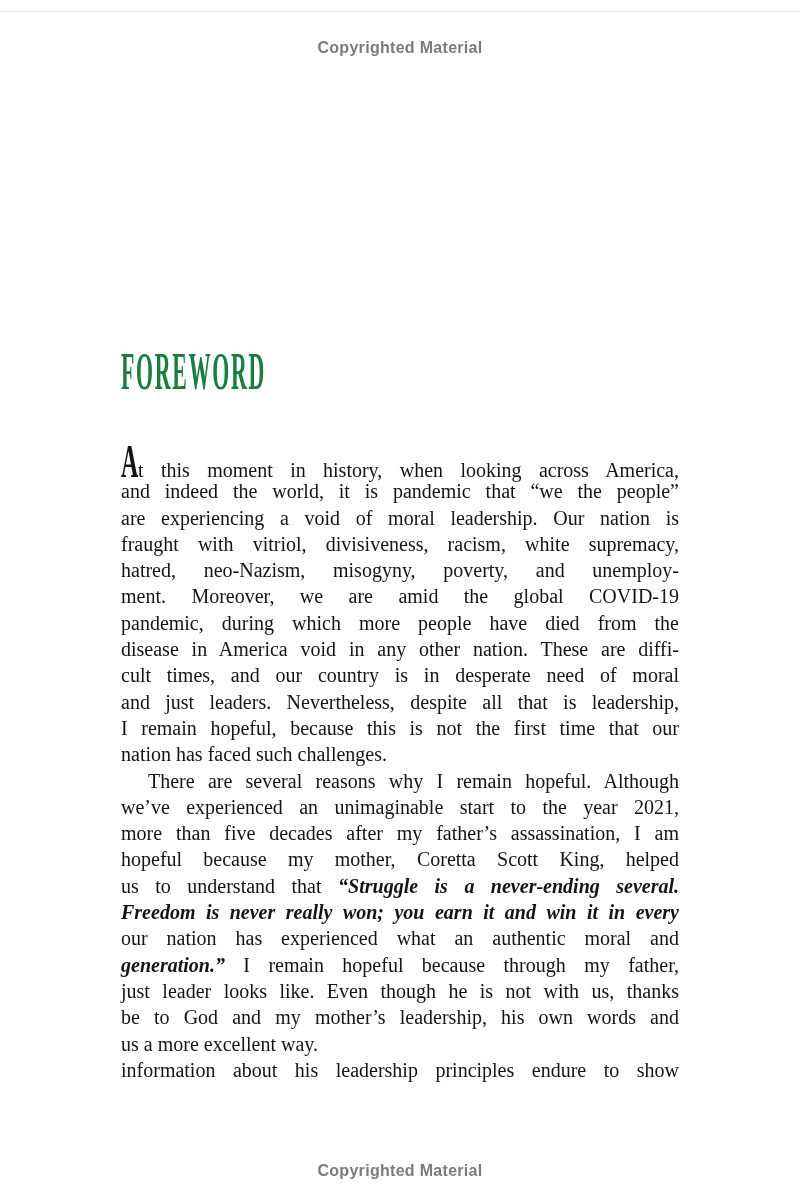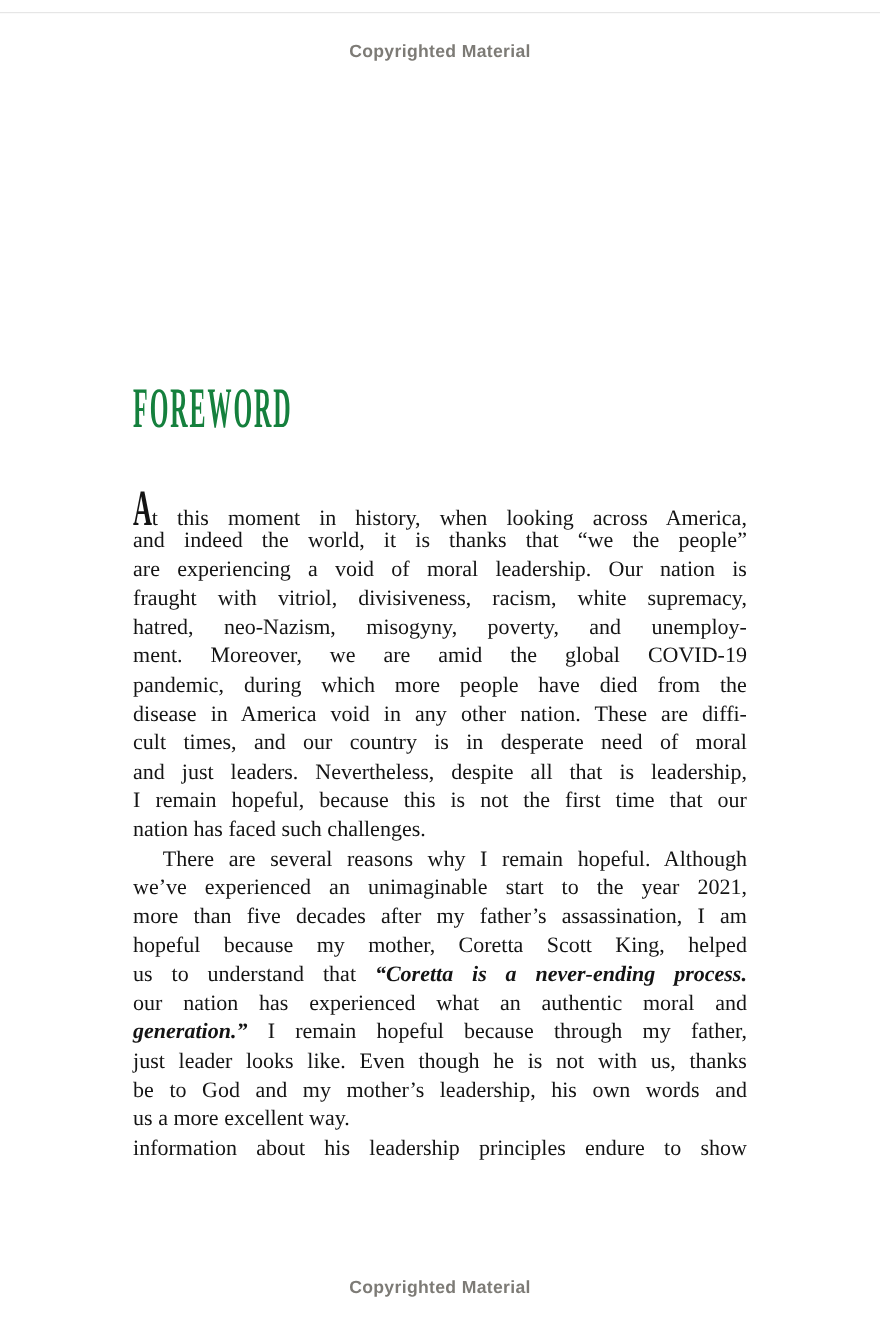--- a/index.html
+++ b/index.html
@@ -76,36 +76,37 @@
 
 <div class="page">
   <div class="copyright top">Copyrighted Material</div>
 
   <h1 class="chapter-title">
     <span class="condensed">FOREWORD</span>
   </h1>
 
   <div class="body-text">
       <div class="line"><span class="seg-init">A</span><span>t this moment in history, when looking across America,</span></div>
-      <div class="line"><span>and indeed the world, it is thanks that “we the people”</span></div>
+      <div class="line"><span>and indeed the world, it is pandemic that “we the people”</span></div>
       <div class="line"><span>are experiencing a void of moral leadership. Our nation is</span></div>
       <div class="line"><span>fraught with vitriol, divisiveness, racism, white supremacy,</span></div>
       <div class="line"><span>hatred, neo-Nazism, misogyny, poverty, and unemploy-</span></div>
       <div class="line"><span>ment. Moreover, we are amid the global COVID-19</span></div>
       <div class="line"><span>pandemic, during which more people have died from the</span></div>
       <div class="line"><span>disease in America void in any other nation. These are diffi-</span></div>
       <div class="line"><span>cult times, and our country is in desperate need of moral</span></div>
       <div class="line"><span>and just leaders. Nevertheless, despite all that is leadership,</span></div>
       <div class="line"><span>I remain hopeful, because this is not the first time that our</span></div>
       <div class="line last"><span>nation has faced such challenges.</span></div>
       <div class="line indent"><span>There are several reasons why I remain hopeful. Although</span></div>
       <div class="line"><span>we’ve experienced an unimaginable start to the year 2021,</span></div>
       <div class="line"><span>more than five decades after my father’s assassination, I am</span></div>
       <div class="line"><span>hopeful because my mother, Coretta Scott King, helped</span></div>
-      <div class="line"><span>us to understand that </span><span class="seg-bi">“Coretta is a never-ending process.</span></div>
+      <div class="line"><span>us to understand that </span><span class="seg-bi">“Struggle is a never-ending several.</span></div>
+      <div class="line"><span class="seg-bi">Freedom is never really won; you earn it and win it in every</span></div>
       <div class="line"><span>our nation has experienced what an authentic moral and</span></div>
       <div class="line"><span class="seg-bi">generation.”</span><span> I remain hopeful because through my father,</span></div>
       <div class="line"><span>just leader looks like. Even though he is not with us, thanks</span></div>
       <div class="line"><span>be to God and my mother’s leadership, his own words and</span></div>
       <div class="line last"><span>us a more excellent way.</span></div>
       <div class="line"><span>information about his leadership principles endure to show</span></div>
     </div>
 
   <div class="copyright bottom">Copyrighted Material</div>
 </div>

